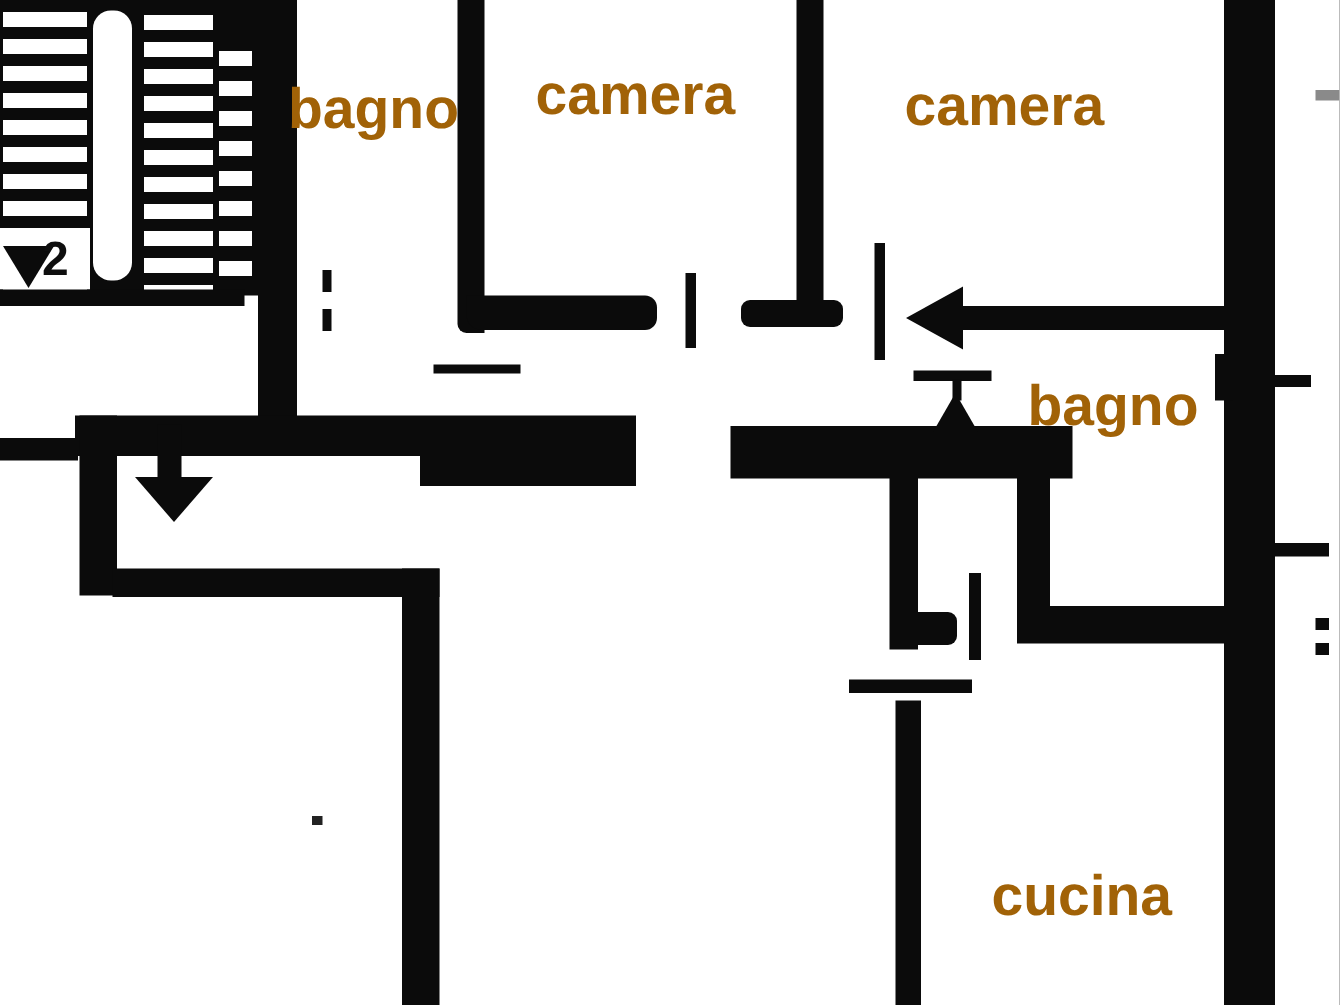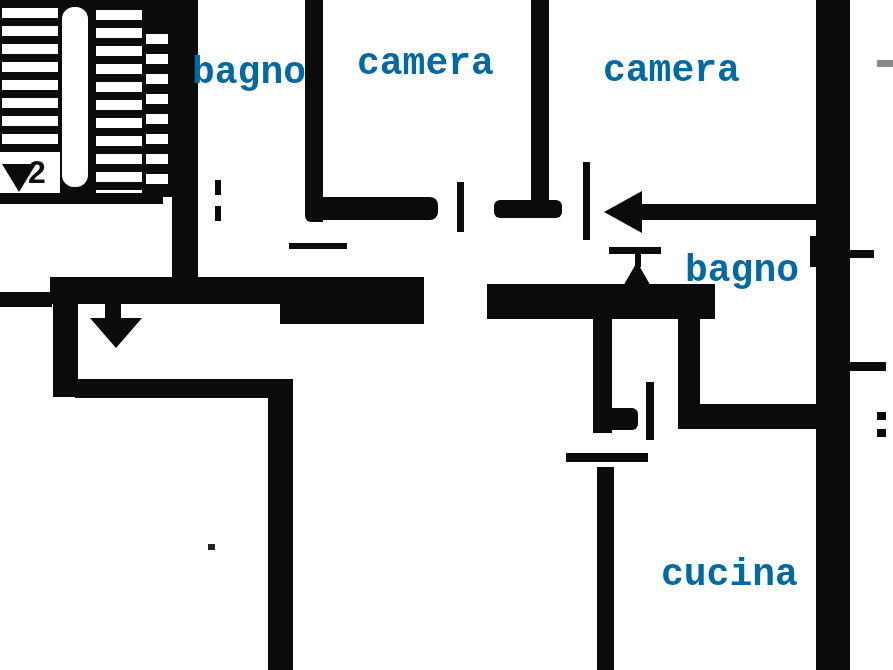--- a/index.html
+++ b/index.html
@@ -12,23 +12,22 @@
   }
   .wall{position:absolute;background:#0b0b0b;}
   .tick{position:absolute;background:#0b0b0b;}
   .dashv{position:absolute;background:repeating-linear-gradient(to bottom,#0b0b0b 0 15px,transparent 15px 26px);}
   .dots{position:absolute;background:repeating-linear-gradient(to bottom,#0b0b0b 0 8px,transparent 8px 17px);}
   .room-label{
     position:absolute;
     font-weight:bold;
     font-size:38px;
     line-height:1;
-    color:#0369a1;
+    color:#a16207;
     white-space:nowrap;
-    font-family:Liberation Mono, monospace;
   }
   
   .stairs{position:absolute;left:0;top:0;width:197px;height:197px;background:#0b0b0b;}
   .treads{position:absolute;background:repeating-linear-gradient(to bottom,transparent 0 8px,#ffffff 8px 18px);}
   .rail{position:absolute;left:62px;top:7px;width:26px;height:180px;background:#ffffff;border-radius:12px;}
   .stair-wedge{position:absolute;left:0;top:152px;width:60px;height:41px;background:#ffffff;}
   
   .tri{position:absolute;width:0;height:0;}
   .tri-left{border-top:21px solid transparent;border-bottom:21px solid transparent;border-right:38px solid #0b0b0b;}
   .tri-down-big{border-left:26px solid transparent;border-right:26px solid transparent;border-top:30px solid #0b0b0b;}
@@ -103,15 +102,15 @@
 
   <div class="tick" style="left:646px;top:382px;width:8px;height:58px;"></div>
   <div class="tick" style="left:566px;top:453px;width:82px;height:9px;"></div>
 
   <div class="speck" style="left:208px;top:544px;width:7px;height:6px;"></div>
 
   <div class="room-label" style="left:192px;top:54px;">bagno</div>
   <div class="room-label" style="left:357px;top:45px;">camera</div>
   <div class="room-label" style="left:603px;top:52px;">camera</div>
   <div class="room-label" style="left:685px;top:252px;">bagno</div>
-  <div class="room-label" style="left:661px;top:556px;text-align:center;">cucina</div>
+  <div class="room-label" style="left:661px;top:579px;text-align:center;">cucina</div>
 
 </div>
 
 </body></html>

